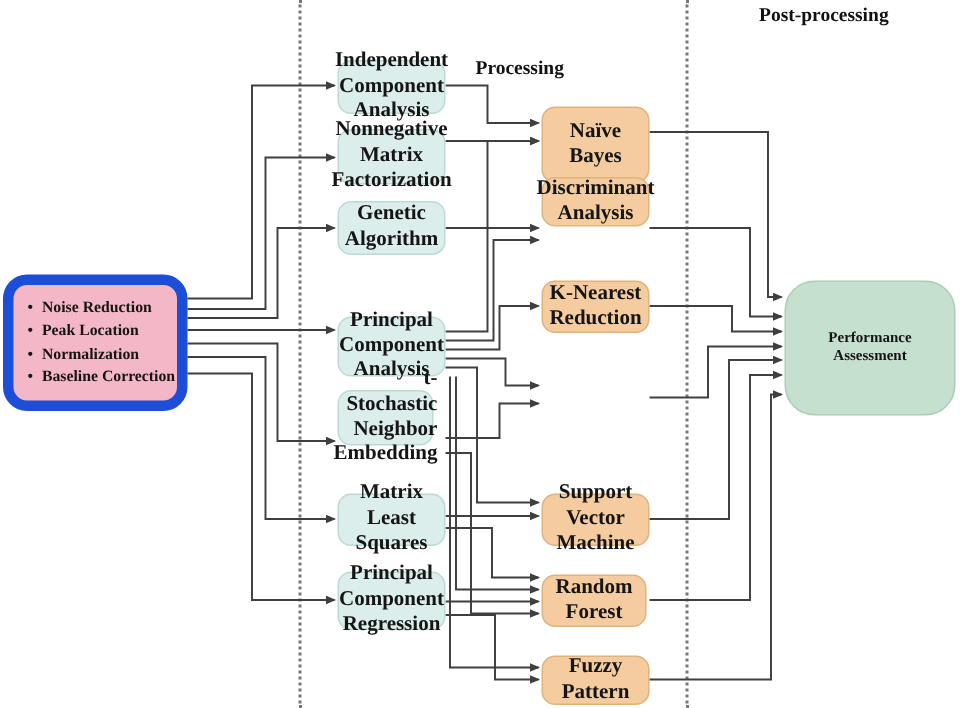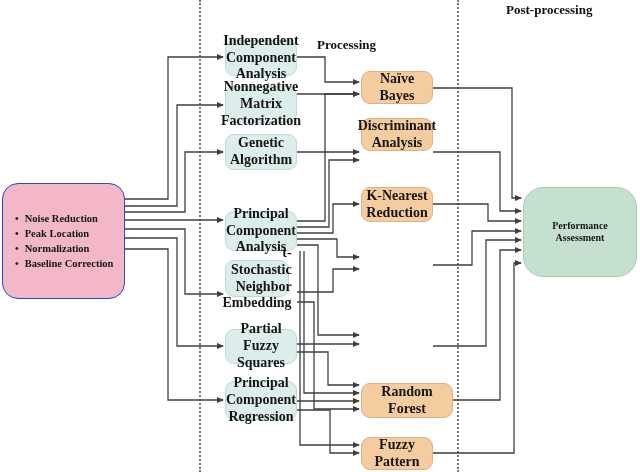--- a/index.html
+++ b/index.html
@@ -24,43 +24,43 @@
   #edge-layer marker path{fill:var(--c-line,#3f3f3f);}
   .node{
     position:absolute;display:flex;align-items:center;justify-content:center;
     text-align:center;box-sizing:border-box;
   }
   .node .lbl{
     white-space:pre-line;font-weight:bold;font-size:14px;line-height:1.2;color:#151515;
   }
   .teal{background:var(--c-teal,#DCEEEC);border:1px solid #bcd9d6;border-radius:9px;}
   .orange{background:var(--c-orange,#F4CCA0);border:1px solid #e0b27e;border-radius:9px;}
-  #n-pre{background:var(--c-pink,#F3B7C7);border:1px solid #1d4ed8;border-radius:16px;
-         left:2px;top:183px;width:123px;height:116px;justify-content:flex-start;}
+  #n-pre{background:var(--c-pink,#F3B7C7);border:7px solid #1d4ed8;border-radius:16px;
+         left:2px;top:183px;width:123px;height:91px;justify-content:center;}
   #n-pa{background:var(--c-green,#C5E0CE);border:1px solid #a9cdb7;border-radius:20px;
         left:523px;top:187px;width:114px;height:90px;}
   #n-pa .lbl{font-size:10px;}
   #n-pre ul{list-style:none;margin:0;padding:0 4px 0 12px;text-align:left;}
   #n-pre li{font-weight:bold;font-size:10.5px;line-height:1.45;color:#151515;white-space:nowrap;}
   #n-pre li::before{content:"\2022";margin-right:6px;}
   
   #n-ica {left:225px;top:40px; width:72px;height:36px;}
   #n-nmf {left:225px;top:86px; width:72px;height:37px;}
   #n-ga  {left:225px;top:134px;width:72px;height:36px;}
   #n-pca {left:225px;top:211px;width:72px;height:40px;}
   #n-tsne{left:225px;top:260px;width:64px;height:37px;text-align:right;}
   #n-pls {left:225px;top:329px;width:72px;height:35px;}
   #n-pcr {left:225px;top:381px;width:72px;height:39px;}
   
-  #n-nb  {left:361px;top:71px; width:72px;height:33px;}
+  #n-nb  {left:361px;top:71px; width:72px;height:51px;}
   #n-da  {left:361px;top:118px;width:72px;height:33px;}
   #n-knn {left:361px;top:187px;width:72px;height:35px;}
   #n-dl  {left:361px;top:248px;width:72px;height:34px;}
   #n-svm {left:361px;top:329px;width:72px;height:35px;}
-  #n-rf  {left:361px;top:383px;width:92px;height:35px;}
+  #n-rf  {left:361px;top:383px;width:70px;height:35px;}
   #n-fp  {left:361px;top:437px;width:72px;height:33px;}
 </style>
 </head>
 <body>
 
 <div id="canvas">
 
   <div class="col-header" id="h-proc">Processing</div>
   <div class="col-header" id="h-post">Post-processing</div>
 
@@ -132,40 +132,44 @@
     <span class="lbl">Principal
 Component
 Analysis</span>
   </div>
   <div class="node teal" id="n-tsne">
     <span class="lbl">t- Stochastic
 Neighbor
 Embedding</span>
   </div>
   <div class="node teal" id="n-pls">
-    <span class="lbl">Partial Fuzzy
+    <span class="lbl">Matrix Least
 Squares</span>
   </div>
   <div class="node teal" id="n-pcr">
     <span class="lbl">Principal
 Component
 Regression</span>
   </div>
 
   <div class="node orange" id="n-nb">
     <span class="lbl">Naïve Bayes</span>
   </div>
   <div class="node orange" id="n-da">
     <span class="lbl">Discriminant
 Analysis</span>
   </div>
   <div class="node orange" id="n-knn">
     <span class="lbl">K-Nearest
 Reduction</span>
   </div>
+  <div class="node orange" id="n-svm">
+    <span class="lbl">Support Vector
+Machine</span>
+  </div>
   <div class="node orange" id="n-rf">
     <span class="lbl">Random Forest</span>
   </div>
   <div class="node orange" id="n-fp">
     <span class="lbl">Fuzzy Pattern</span>
   </div>
 
   <div class="node" id="n-pa">
     <span class="lbl">Performance
 Assessment</span>

